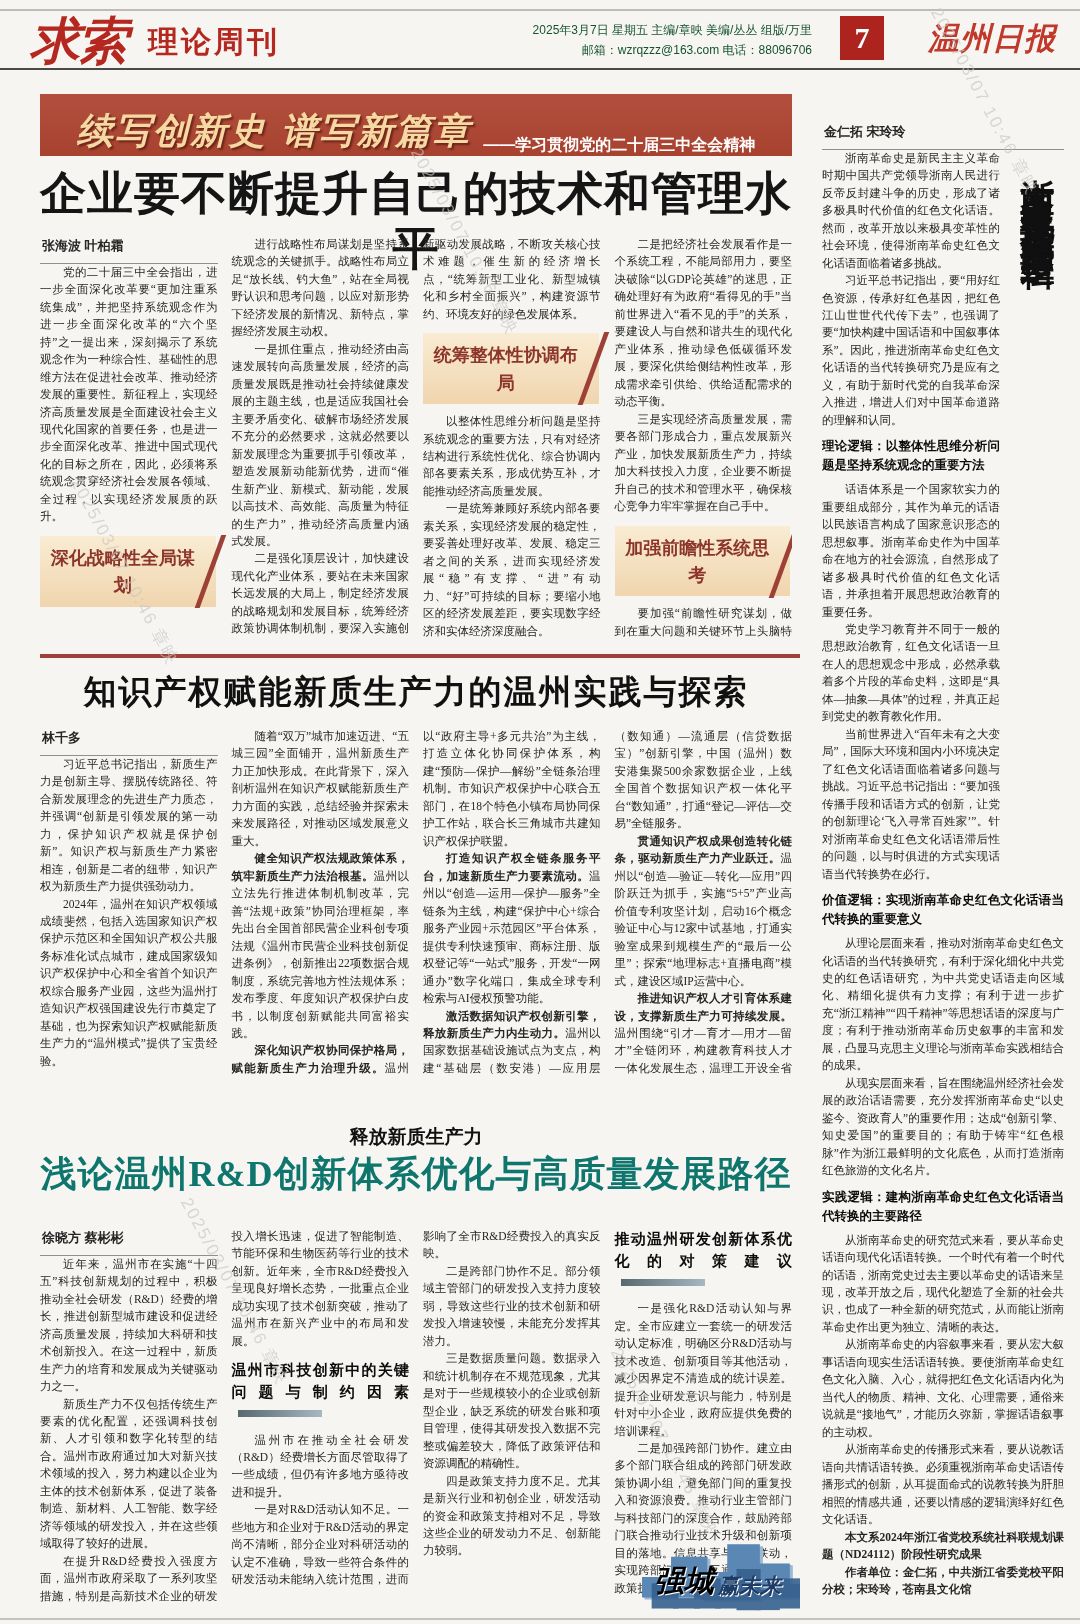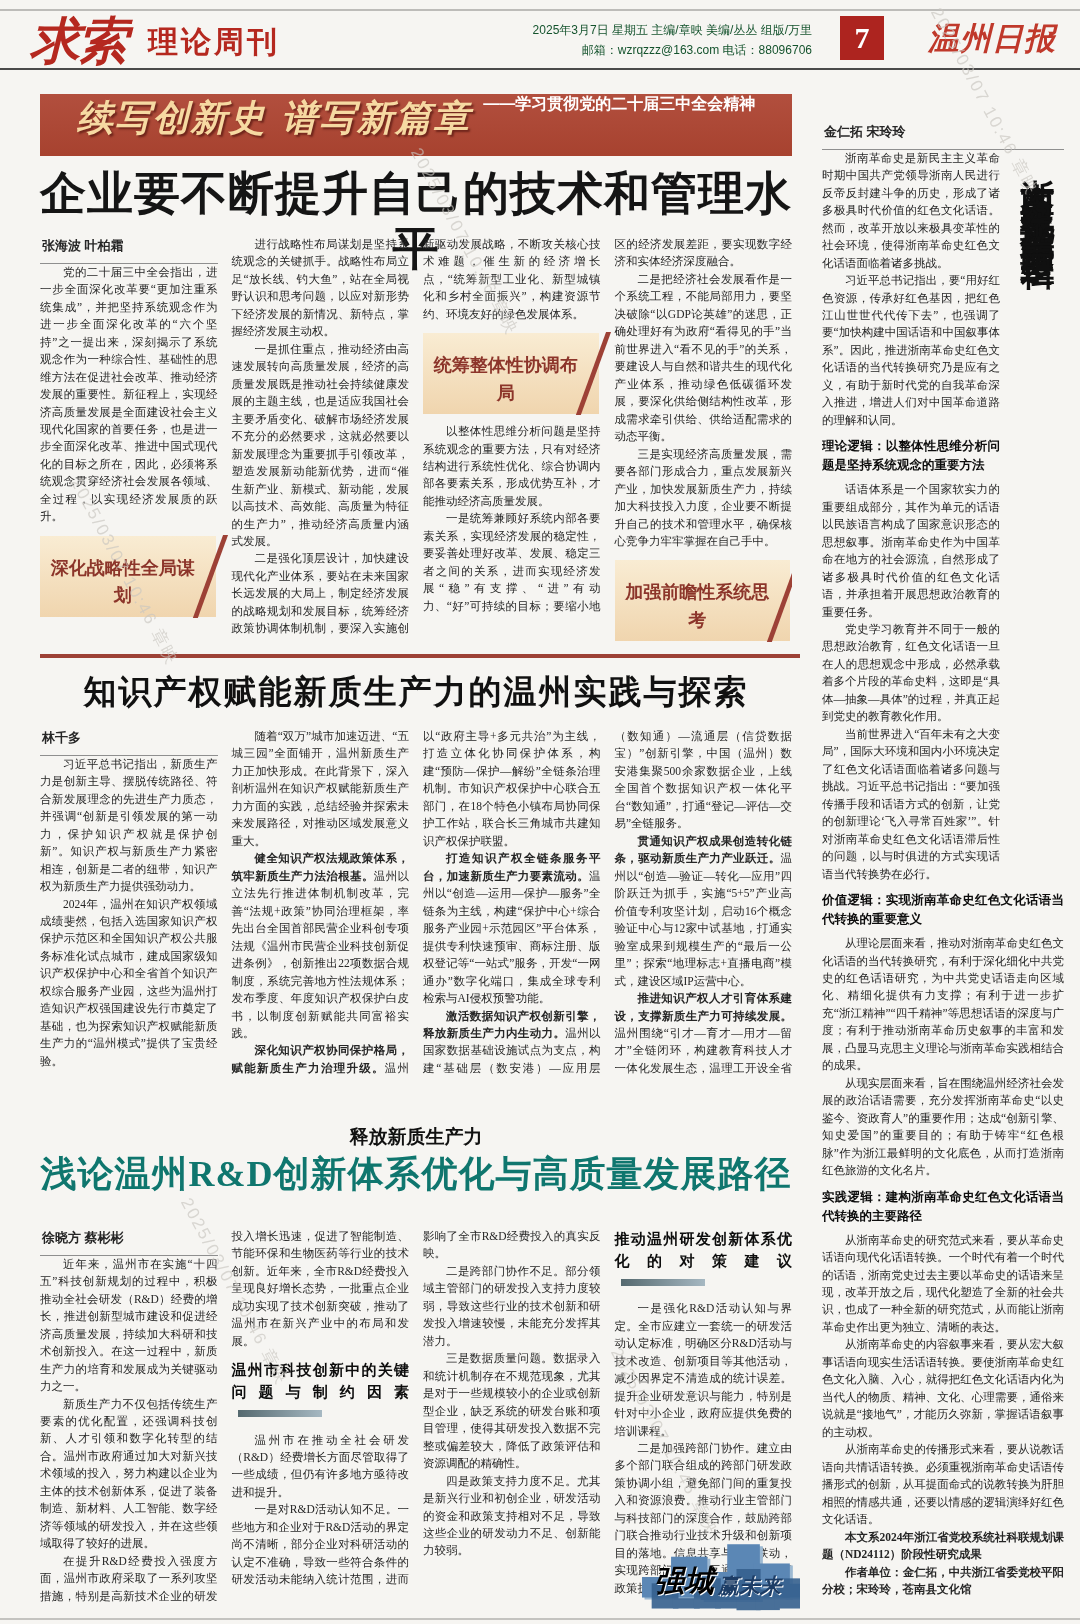--- a/index.html
+++ b/index.html
@@ -16,35 +16,35 @@
         color:#14532d;font-family:"Liberation Sans",sans-serif;}
   .page-no{position:absolute;right:178px;top:0;width:44px;height:44px;background:#ad241f;color:#fff;
         font-size:30px;font-weight:700;display:flex;align-items:center;justify-content:center;
         font-family:"Liberation Serif",serif;}
   .paper-name{position:absolute;right:6px;top:2px;font-size:31px;font-weight:700;font-style:italic;
         color:#c0392b;font-family:"DejaVu Serif",serif;letter-spacing:1px;}
   .mast-rule{position:absolute;top:68px;left:0;width:1080px;height:2px;background:#4a4a4a;}
   
   .banner{position:absolute;top:94px;left:40px;width:752px;height:62px;
         background:linear-gradient(180deg,#b24f3e 0%,#a7422f 100%);
-        display:flex;align-items:flex-start;justify-content:center;gap:12px;}
+        display:flex;align-items:flex-end;justify-content:center;gap:12px;}
   .banner-slogan{color:#f6d9a2;font-size:36px;font-weight:700;font-style:italic;
         font-family:"DejaVu Serif",serif;text-shadow:2px 2px 2px rgba(60,10,5,.55);letter-spacing:2px;}
   .banner-sub{color:#fff;font-size:16px;font-weight:700;font-family:"Liberation Sans",sans-serif;}
   
   .main-headline{position:absolute;top:166px;left:40px;width:752px;text-align:center;
         font-size:46px;line-height:1.2;font-weight:900;color:#151515;
         font-family:"Liberation Sans",sans-serif;letter-spacing:1px;}
   .body-cols{position:absolute;column-gap:14px;column-fill:auto;overflow:hidden;
         font-size:11.5px;line-height:1.52;text-align:justify;color:#262626;}
   .main-body{top:236px;left:40px;width:752px;height:412px;column-count:4;}
   .body-cols p{margin:0;text-indent:2em;}
   .authors{font-weight:700;font-size:13px;border-bottom:1px solid #8f8f8f;padding:0 0 7px 2px;
         margin:0 0 9px 0;text-indent:0 !important;font-family:"Liberation Sans",sans-serif;}
-  .boxhead{break-inside:avoid;position:relative;margin:10px 2px 9px 0;padding:19px 14px 7px 4px;
+  .boxhead{break-inside:avoid;position:relative;margin:10px 2px 9px 0;padding:9px 14px 7px 4px;
         background:linear-gradient(180deg,#f9ecd3,#f0d5ae);text-align:center;
         font-family:"Liberation Sans",sans-serif;font-size:18px;font-weight:700;color:#8c352a;}
   .boxhead::after{content:"";position:absolute;right:3px;top:-1px;bottom:-1px;width:5px;
         background:#9d4136;transform:skewX(-20deg);}
   .note{font-weight:700;text-indent:2em;}
   .lead b{font-family:"Liberation Sans",sans-serif;}
   .divider-red{position:absolute;top:654px;left:40px;width:760px;height:4px;background:#9d4136;}
   
   .ip-headline{position:absolute;top:670px;left:40px;width:752px;text-align:center;
         font-size:33px;font-weight:700;color:#111;font-family:"Liberation Serif",serif;letter-spacing:2px;}

